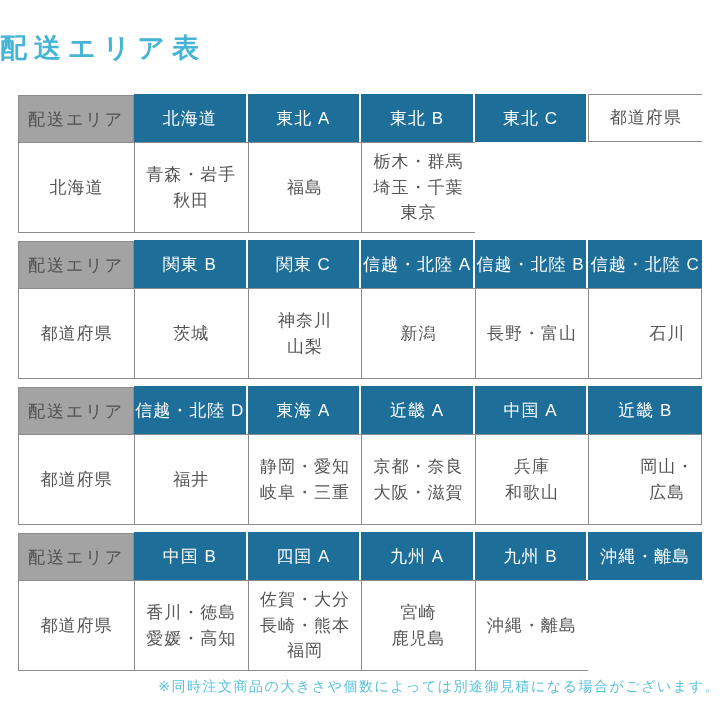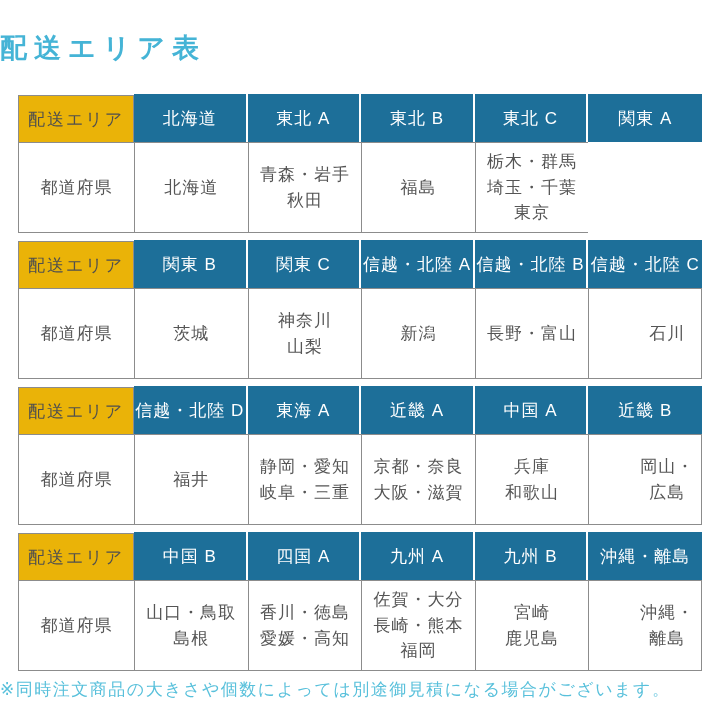--- a/index.html
+++ b/index.html
@@ -28,21 +28,21 @@
     margin:0 auto 7px;
     display:grid;
     grid-template-columns:116px repeat(5,1fr);
     grid-template-rows:48px 91px;
   }
   .cell{
     display:flex;align-items:center;justify-content:center;
     text-align:center;
   }
   .head-label{
-    background:#eab308;
+    background:#a3a3a3;
     border:1px solid var(--border-color);
     border-bottom:none;
     margin-top:1px;
     color:#4f4f4f;
     font-size:17px;
     letter-spacing:2px;
   }
   .head-area{
     background:var(--header-bg);
     color:#ffffff;
@@ -56,38 +56,37 @@
     border-top:1px solid var(--border-color);
     border-bottom:1px solid var(--border-color);
     color:var(--body-text);
     font-size:17px;
     letter-spacing:1px;
     line-height:1.5;
     white-space:pre-line;
   }
   .area-table > .body-cell:nth-child(12){border-right:1px solid var(--border-color);padding-left:44px;}
   .footer-note{
-    text-align:left;
+    text-align:right;
     color:var(--footer-color);
-    font-size:17px;
+    font-size:14px;
     letter-spacing:1.5px;
   }
 </style>
 </head>
 <body>
 
 <h1 class="page-title">配送エリア表</h1>
 
 <div class="area-table">
   <div class="cell head-label">配送エリア</div>
   <div class="cell head-area">北海道</div>
   <div class="cell head-area">東北 A</div>
   <div class="cell head-area">東北 B</div>
   <div class="cell head-area">東北 C</div>
-  <div class="cell head-area">関東 A</div>
   <div class="cell body-cell">都道府県</div>
   <div class="cell body-cell">北海道</div>
   <div class="cell body-cell">青森・岩手
 秋田</div>
   <div class="cell body-cell">福島</div>
   <div class="cell body-cell">栃木・群馬
 埼玉・千葉
 東京</div>
 </div>
 
@@ -126,22 +125,20 @@
 </div>
 
 <div class="area-table">
   <div class="cell head-label">配送エリア</div>
   <div class="cell head-area">中国 B</div>
   <div class="cell head-area">四国 A</div>
   <div class="cell head-area">九州 A</div>
   <div class="cell head-area">九州 B</div>
   <div class="cell head-area">沖縄・離島</div>
   <div class="cell body-cell">都道府県</div>
-  <div class="cell body-cell">山口・鳥取
-島根</div>
   <div class="cell body-cell">香川・徳島
 愛媛・高知</div>
   <div class="cell body-cell">佐賀・大分
 長崎・熊本
 福岡</div>
   <div class="cell body-cell">宮崎
 鹿児島</div>
   <div class="cell body-cell">沖縄・離島</div>
 </div>
 

